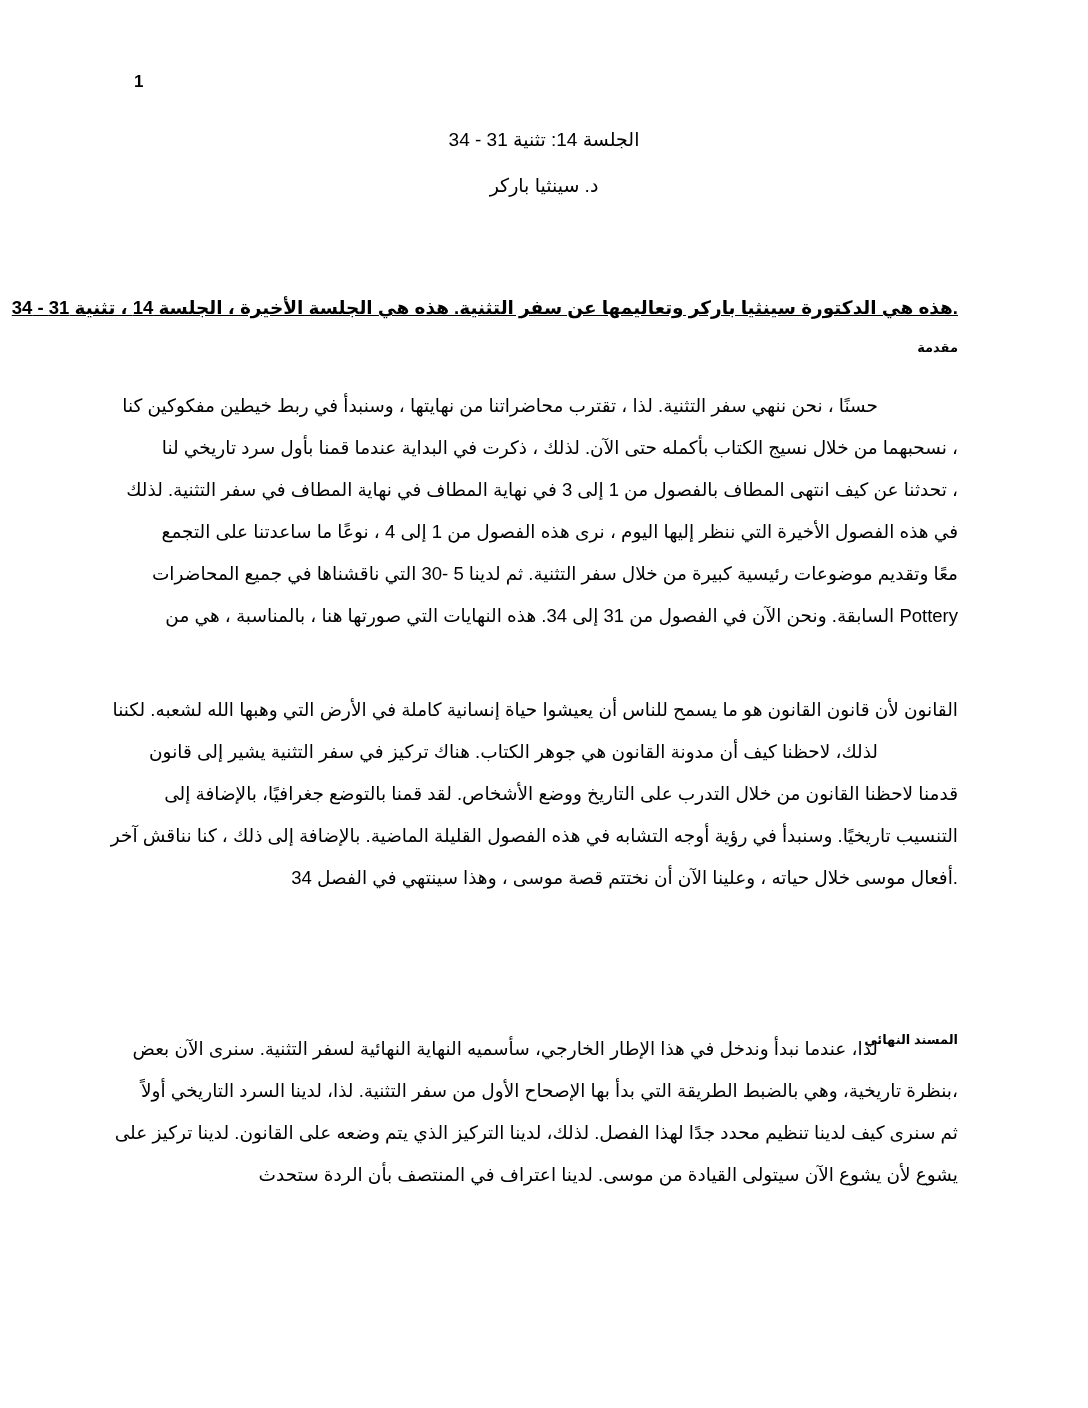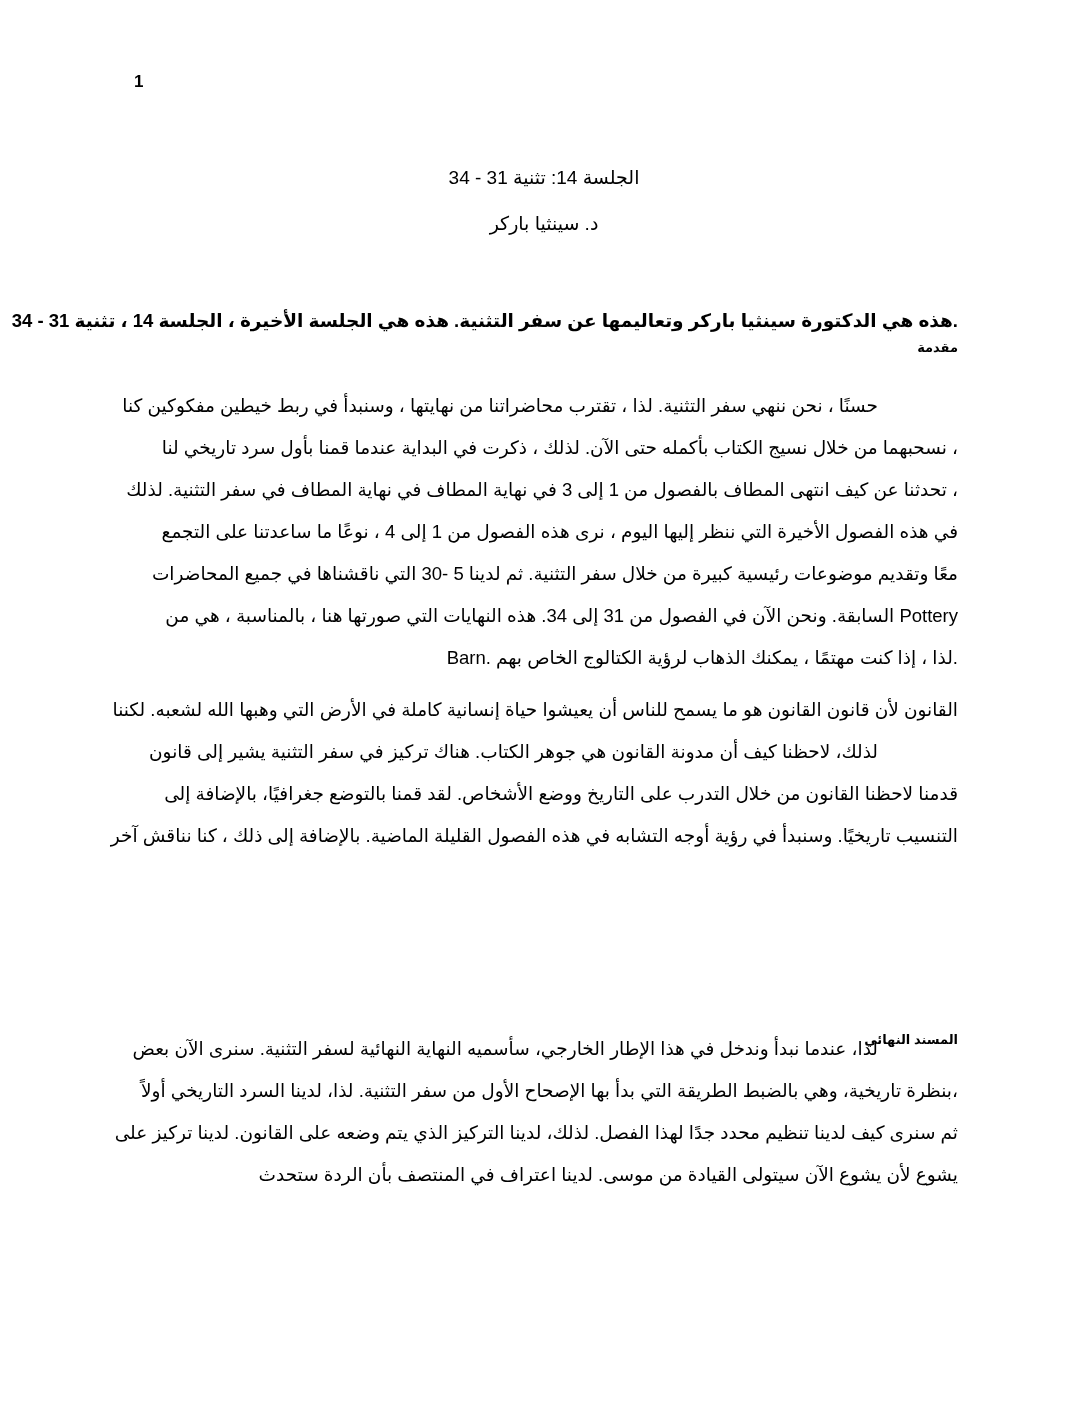--- a/index.html
+++ b/index.html
@@ -6,60 +6,60 @@
     body {
       width: 1088px; height: 1408px; position: relative; overflow: hidden;
       font-family: "Liberation Sans", "DejaVu Sans", sans-serif; color: #000;
     }
     .page-number {
       position: absolute; left: 134px; top: 72px;
       font-size: 17px; font-weight: bold;
     }
     .title {
       position: absolute; left: 0; right: 0; text-align: center;
-      direction: rtl; font-size: 19px; margin-top: 38px;
+      direction: rtl; font-size: 19px;
     }
     .t1 { top: 128px; }
     .t2 { top: 174px; }
     .block {
       position: absolute; left: 150px; width: 808px;
       direction: rtl; text-align: justify;
       font-size: 18.5px; line-height: 42px;
     }
     .line { display: block; white-space: nowrap; text-align: right; }
     .heading { position: absolute; right: 130px; direction: rtl; font-size: 13px; font-weight: bold; }
   </style>
 </head>
 <body>
 
 <div class="page-number">1</div>
 <div class="title t1">الجلسة 14: تثنية 31 - 34</div>
 <div class="title t2">د. سينثيا باركر</div>
 
-<div class="block" style="top:300px;">
+<div class="block" style="top:287px;text-decoration:underline;">
   <span class="line" style="font-weight:bold;">.هذه هي الدكتورة سينثيا باركر وتعاليمها عن سفر التثنية. هذه هي الجلسة الأخيرة ، الجلسة 14 ، تثنية 31 - 34</span>
 </div>
 
 <div class="heading" style="top:340px;">مقدمة</div>
 
 <div class="block" style="top:385px;">
   <span class="line" style="padding-right:80px;">حسنًا ، نحن ننهي سفر التثنية. لذا ، تقترب محاضراتنا من نهايتها ، وسنبدأ في ربط خيطين مفكوكين كنا</span>
   <span class="line">، نسحبهما من خلال نسيج الكتاب بأكمله حتى الآن. لذلك ، ذكرت في البداية عندما قمنا بأول سرد تاريخي لنا</span>
   <span class="line">، تحدثنا عن كيف انتهى المطاف بالفصول من 1 إلى 3 في نهاية المطاف في نهاية المطاف في سفر التثنية. لذلك</span>
   <span class="line">في هذه الفصول الأخيرة التي ننظر إليها اليوم ، نرى هذه الفصول من 1 إلى 4 ، نوعًا ما ساعدتنا على التجمع</span>
   <span class="line">معًا وتقديم موضوعات رئيسية كبيرة من خلال سفر التثنية. ثم لدينا 5 -30 التي ناقشناها في جميع المحاضرات</span>
   <span class="line">Pottery السابقة. ونحن الآن في الفصول من 31 إلى 34. هذه النهايات التي صورتها هنا ، بالمناسبة ، هي من</span>
-  <span class="line">.لذا ، إذا كنت مهتمًا ، يمكنك الذهاب لرؤية الكتالوج الخاص بهم .Barn</span>
 </div>
 
 <div class="block" style="top:689px;">
   <span class="line">القانون لأن قانون القانون هو ما يسمح للناس أن يعيشوا حياة إنسانية كاملة في الأرض التي وهبها الله لشعبه. لكننا</span>
   <span class="line" style="padding-right:80px;">لذلك، لاحظنا كيف أن مدونة القانون هي جوهر الكتاب. هناك تركيز في سفر التثنية يشير إلى قانون</span>
   <span class="line">قدمنا لاحظنا القانون من خلال التدرب على التاريخ ووضع الأشخاص. لقد قمنا بالتوضع جغرافيًا، بالإضافة إلى</span>
   <span class="line">التنسيب تاريخيًا. وسنبدأ في رؤية أوجه التشابه في هذه الفصول القليلة الماضية. بالإضافة إلى ذلك ، كنا نناقش آخر</span>
+  <span class="line">.أفعال موسى خلال حياته ، وعلينا الآن أن نختتم قصة موسى ، وهذا سينتهي في الفصل 34</span>
 </div>
 
 <div class="heading" style="top:1032px;margin-left:36px;">المسند النهائي</div>
 
 <div class="block" style="top:1028px;">
   <span class="line" style="padding-right:80px;">لذا، عندما نبدأ وندخل في هذا الإطار الخارجي، سأسميه النهاية النهائية لسفر التثنية. سنرى الآن بعض</span>
   <span class="line">،بنظرة تاريخية، وهي بالضبط الطريقة التي بدأ بها الإصحاح الأول من سفر التثنية. لذا، لدينا السرد التاريخي أولاً</span>
   <span class="line">ثم سنرى كيف لدينا تنظيم محدد جدًا لهذا الفصل. لذلك، لدينا التركيز الذي يتم وضعه على القانون. لدينا تركيز على</span>
   <span class="line">يشوع لأن يشوع الآن سيتولى القيادة من موسى. لدينا اعتراف في المنتصف بأن الردة ستحدث</span>
 </div>

